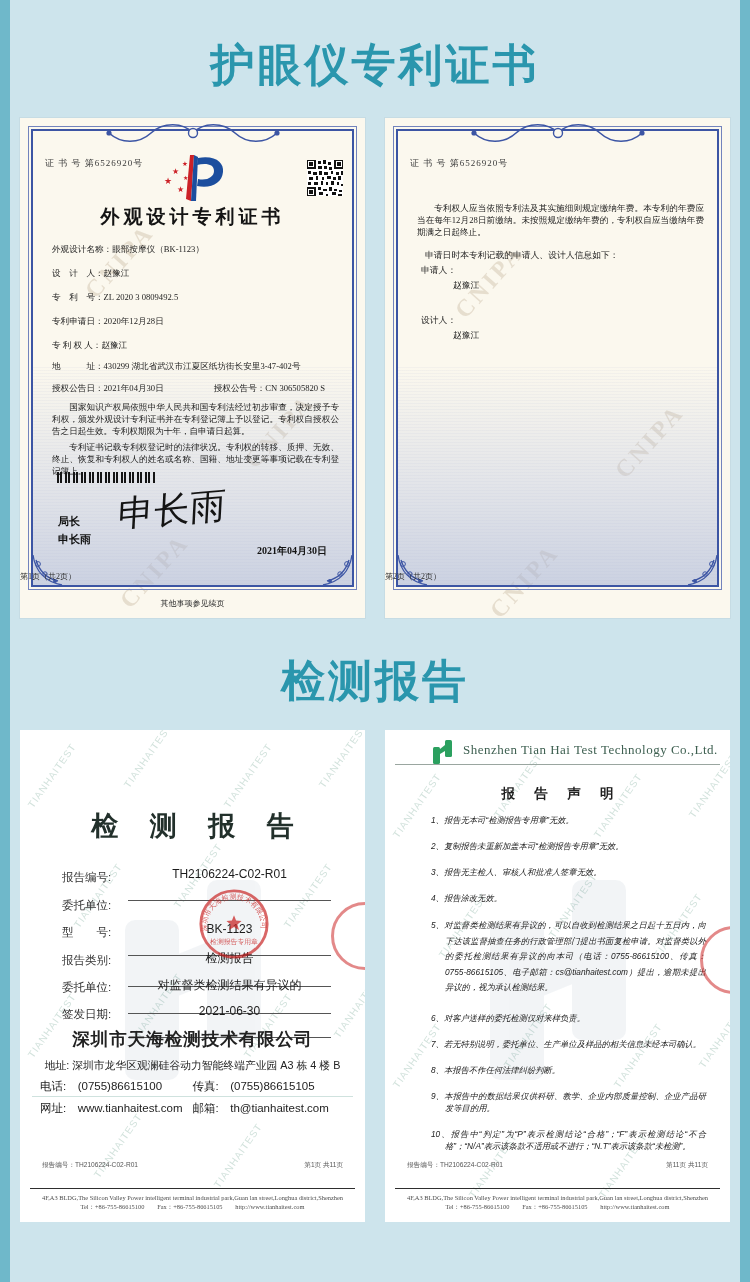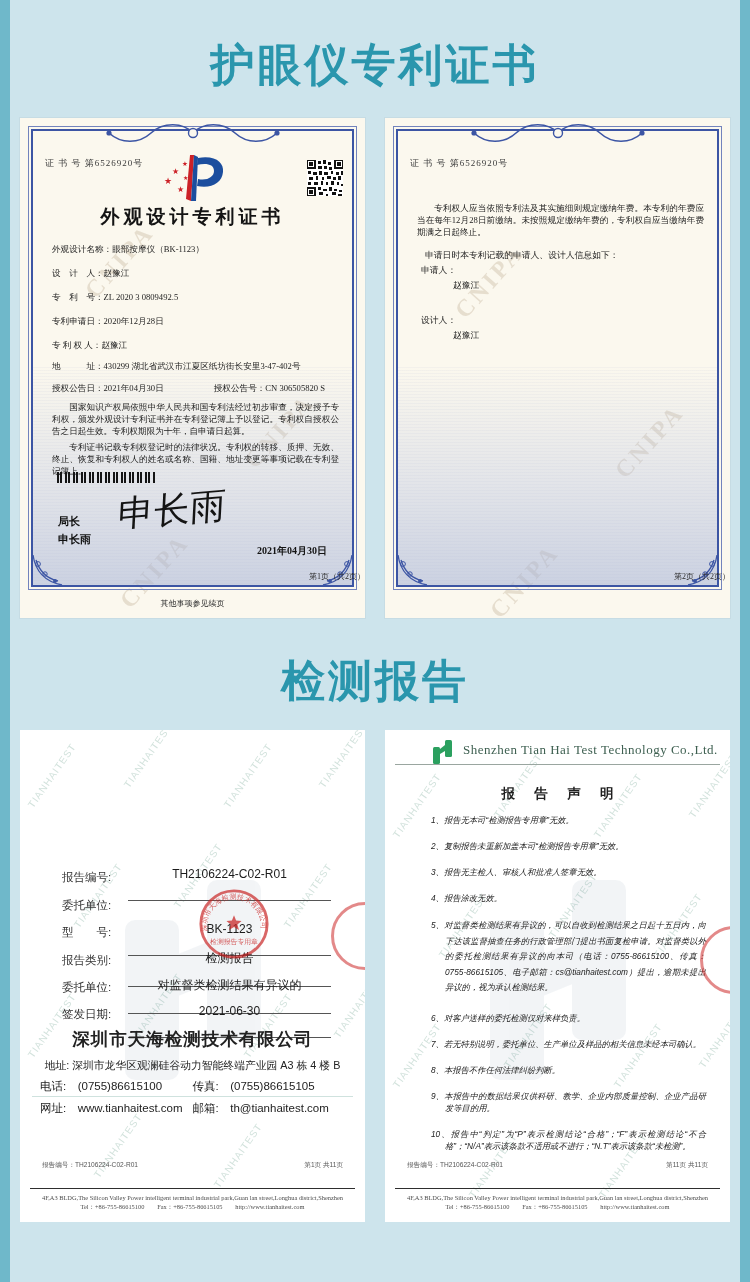--- a/index.html
+++ b/index.html
@@ -49,21 +49,21 @@
   .cb-label.a{top:147px}.cb-name.a{top:162px}
   .cb-label.d{top:197px}.cb-name.d{top:212px}
   .barcode{position:absolute;left:37px;top:354px;width:98px;height:11px;
     background:repeating-linear-gradient(90deg,#151515 0 2px,rgba(0,0,0,0) 2px 3px,#151515 3px 5px,rgba(0,0,0,0) 5px 8px);}
   .cert-director{position:absolute;left:38px;top:394px;font-size:11px;font-weight:700;
     line-height:18px;color:#111;font-family:"Liberation Serif",serif;}
   .cert-signature{position:absolute;left:98px;top:368px;font-size:36px;color:#141414;
     transform:rotate(-5deg) skewX(-8deg);font-family:"Liberation Serif",serif;}
   .cert-date{position:absolute;right:38px;top:426px;font-size:10px;font-weight:700;
     color:#141414;font-family:"Liberation Serif",serif;margin-left:36px;}
-  .cert-pageno{position:absolute;bottom:36px;width:100%;text-align:right;font-size:8px;
+  .cert-pageno{position:absolute;bottom:36px;width:100%;text-align:left;font-size:8px;
     color:#2b2b2b;font-family:"Liberation Serif",serif;}
   .cert-cont{position:absolute;bottom:9px;width:100%;text-align:center;font-size:8px;
     color:#2b2b2b;font-family:"Liberation Serif",serif;}
 
   
   .report{position:absolute;top:730px;width:345px;height:492px;background:#ffffff;overflow:hidden;}
   #report1{left:20px}#report2{left:385px}
   .th-wm{position:absolute;font-size:10px;color:rgba(118,168,148,0.33);
     transform:rotate(-55deg);letter-spacing:1px;white-space:nowrap;}
   .wm-h{position:absolute;top:150px;left:105px;width:140px;height:200px;opacity:0.08;}
@@ -275,20 +275,21 @@
   <span class="th-wm" style="left:100px;top:270px">TIANHAITEST</span>
   <span class="th-wm" style="left:210px;top:290px">TIANHAITEST</span>
   <span class="th-wm" style="left:300px;top:270px">TIANHAITEST</span>
   <span class="th-wm" style="left:60px;top:410px">TIANHAITEST</span>
   <span class="th-wm" style="left:180px;top:420px">TIANHAITEST</span>
   <div class="wm-h">
     <div class="wm-bar l"></div>
     <div class="wm-bar r"></div>
     <div class="wm-bar m"></div>
   </div>
+  <div class="r1-title">检 测 报 告</div>
   <div class="rf-row r1">
     <span class="rf-label">报告编号:</span>
     <span class="rf-value">TH2106224-C02-R01</span>
   </div>
   <div class="rf-row r2">
     <span class="rf-label">委托单位:</span>
   </div>
   <div class="rf-row r3">
     <span class="rf-label">型　　号:</span>
     <span class="rf-value">BK-1123</span>

